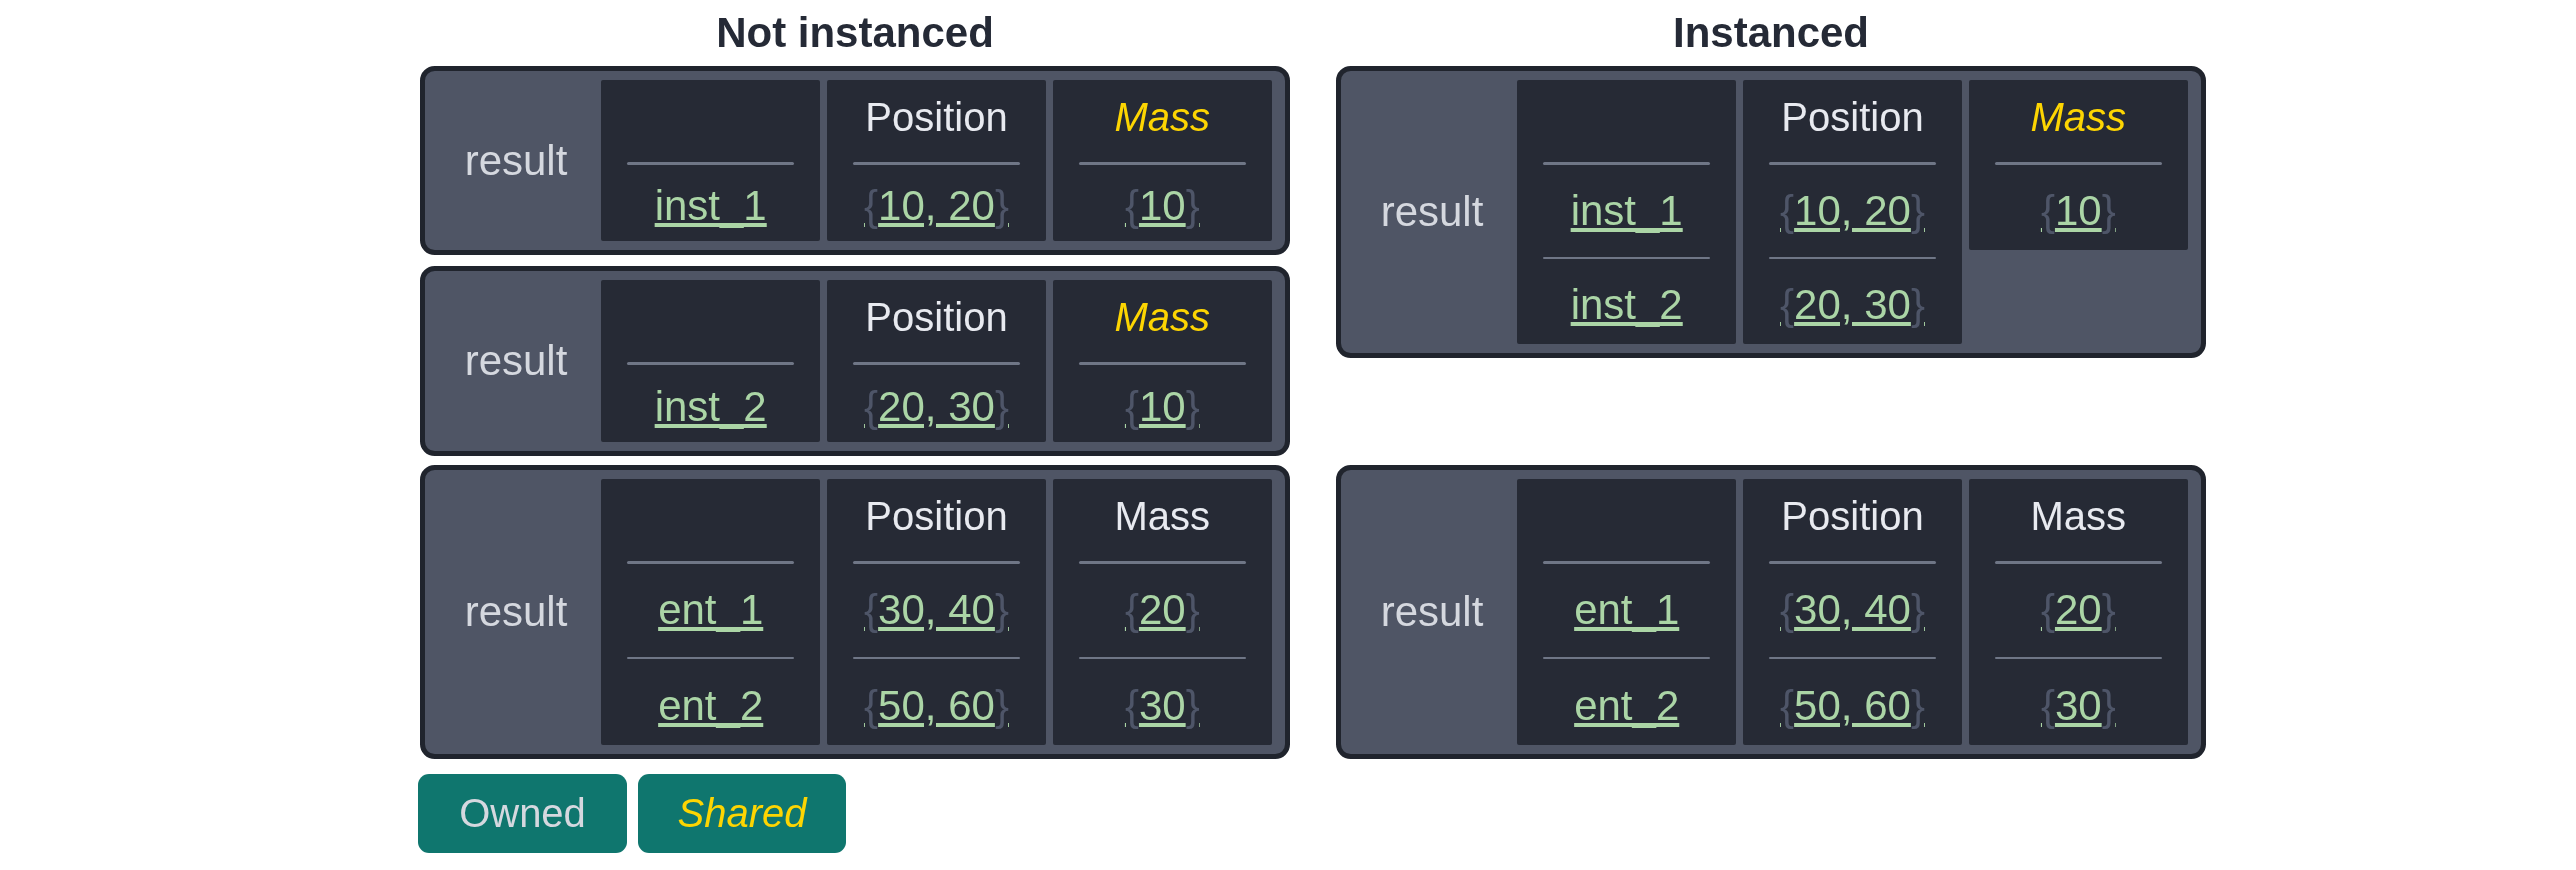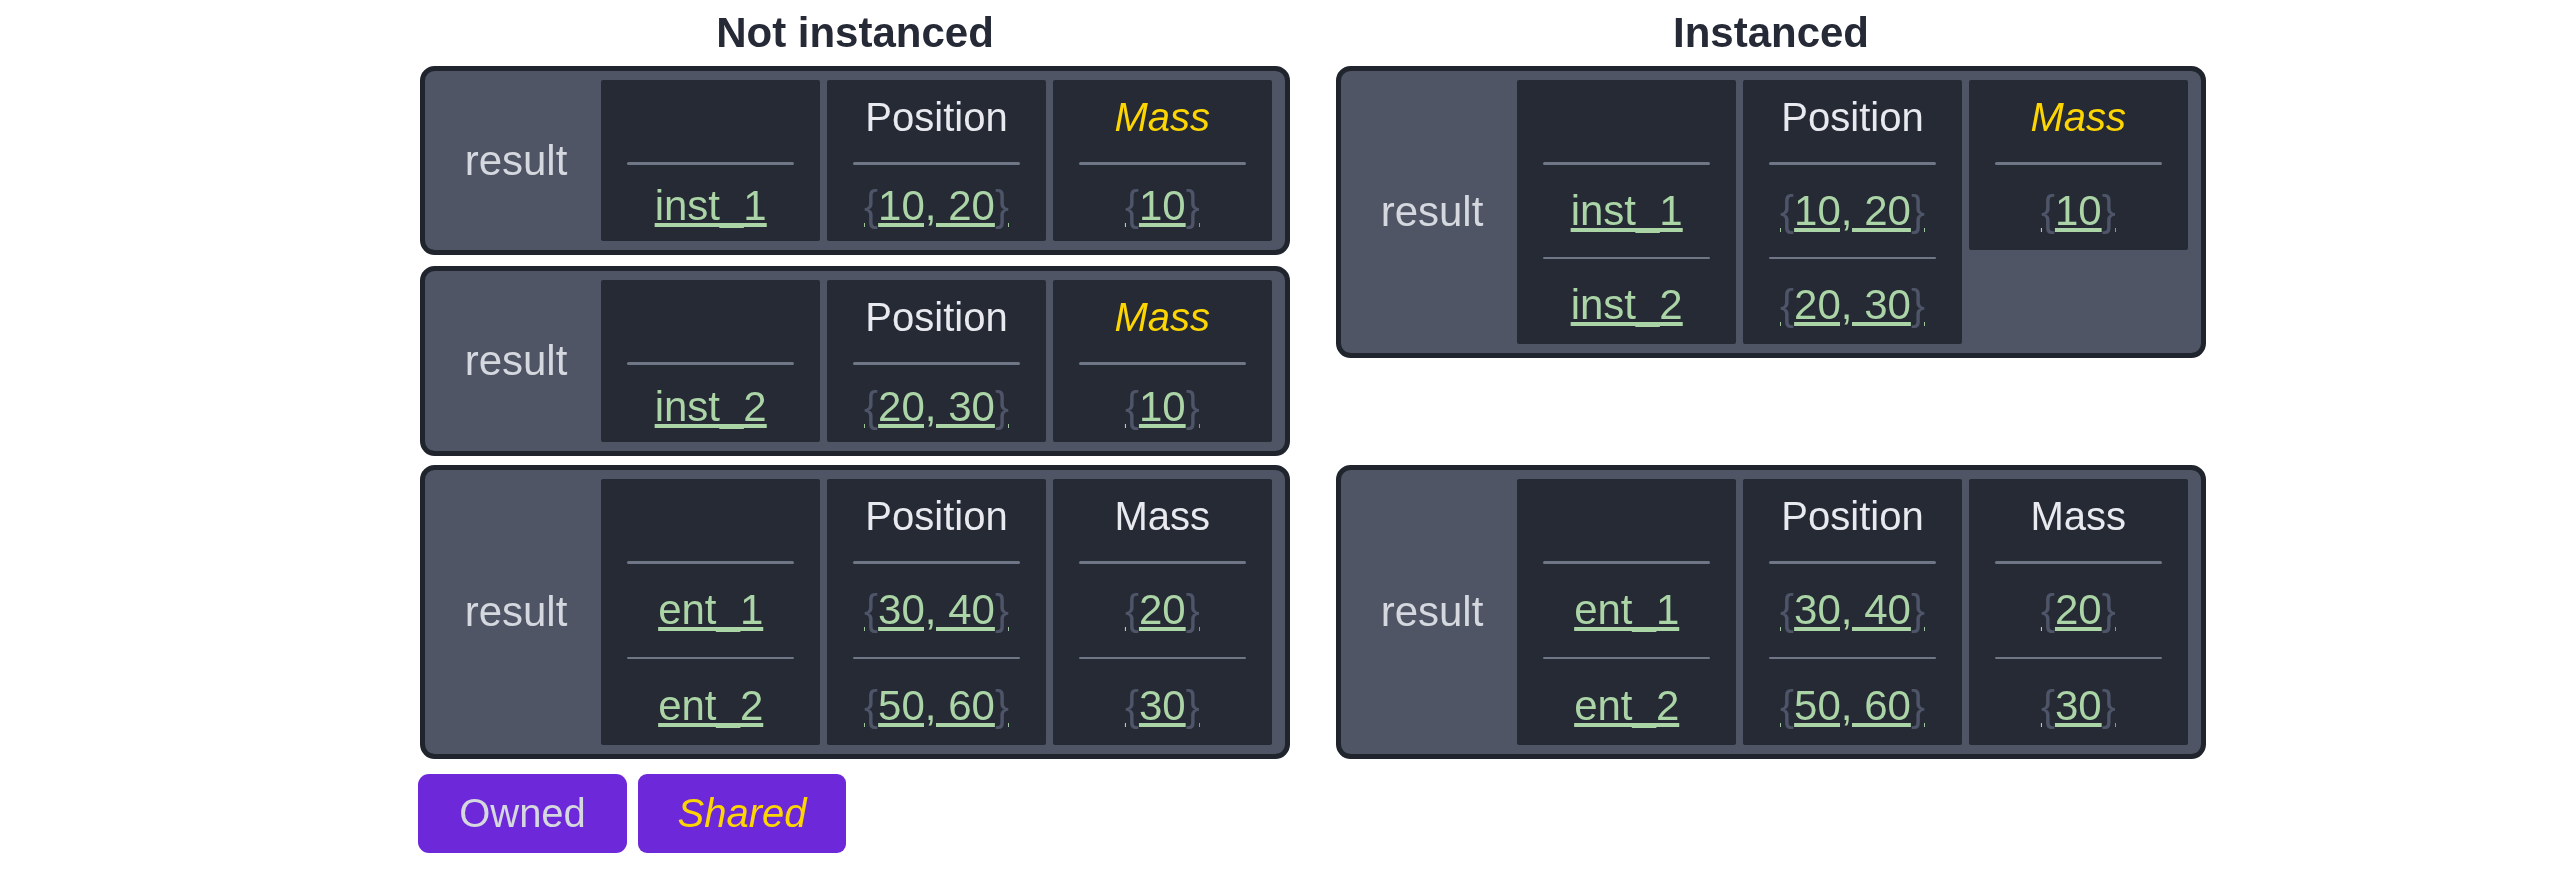--- a/index.html
+++ b/index.html
@@ -80,40 +80,40 @@
     align-items: center;
     justify-content: center;
     font-size: 42px;
     color: #abd5a6;
     text-decoration: underline;
   }
   .brace { color: #4e5568; }
   .chip {
     position: absolute;
     box-sizing: border-box;
-    background: #6d28d9;
+    background: #0f766e;
     border-radius: 11px;
     display: flex;
     align-items: center;
     justify-content: center;
     font-size: 40px;
   }
   .chip.owned { color: #d5d8df; }
   .chip.shared { color: #fdd502; font-style: italic; }
 
   
   #title-left  { left: 420px;  top: 9.2px; width: 870px; }
   #title-right { left: 1336px; top: 9.2px; width: 870px; }
   #box-ni1 { left: 420px;  top: 66px;  width: 870px; height: 189px; }
   #box-ni2 { left: 420px;  top: 266px; width: 870px; height: 190px; }
   #box-ni3 { left: 420px;  top: 465px; width: 870px; height: 294px; }
   #box-i1  { left: 1336px; top: 66px;  width: 870px; height: 292px; }
   #box-i2  { left: 1336px; top: 465px; width: 870px; height: 294px; }
   #chip-owned  { left: 418px; top: 774px; width: 209px; height: 79px; }
-  #chip-shared { left: 638px; top: 774px; width: 208px; height: 79px; border-radius: 9px; }
+  #chip-shared { left: 638px; top: 774px; width: 208px; height: 79px; }
 </style>
 </head>
 <body>
 
 <div class="title" id="title-left">Not instanced</div>
 <div class="title" id="title-right">Instanced</div>
 
 <div class="box" id="box-ni1">
   <div class="result">result</div>
   <div class="cols">

